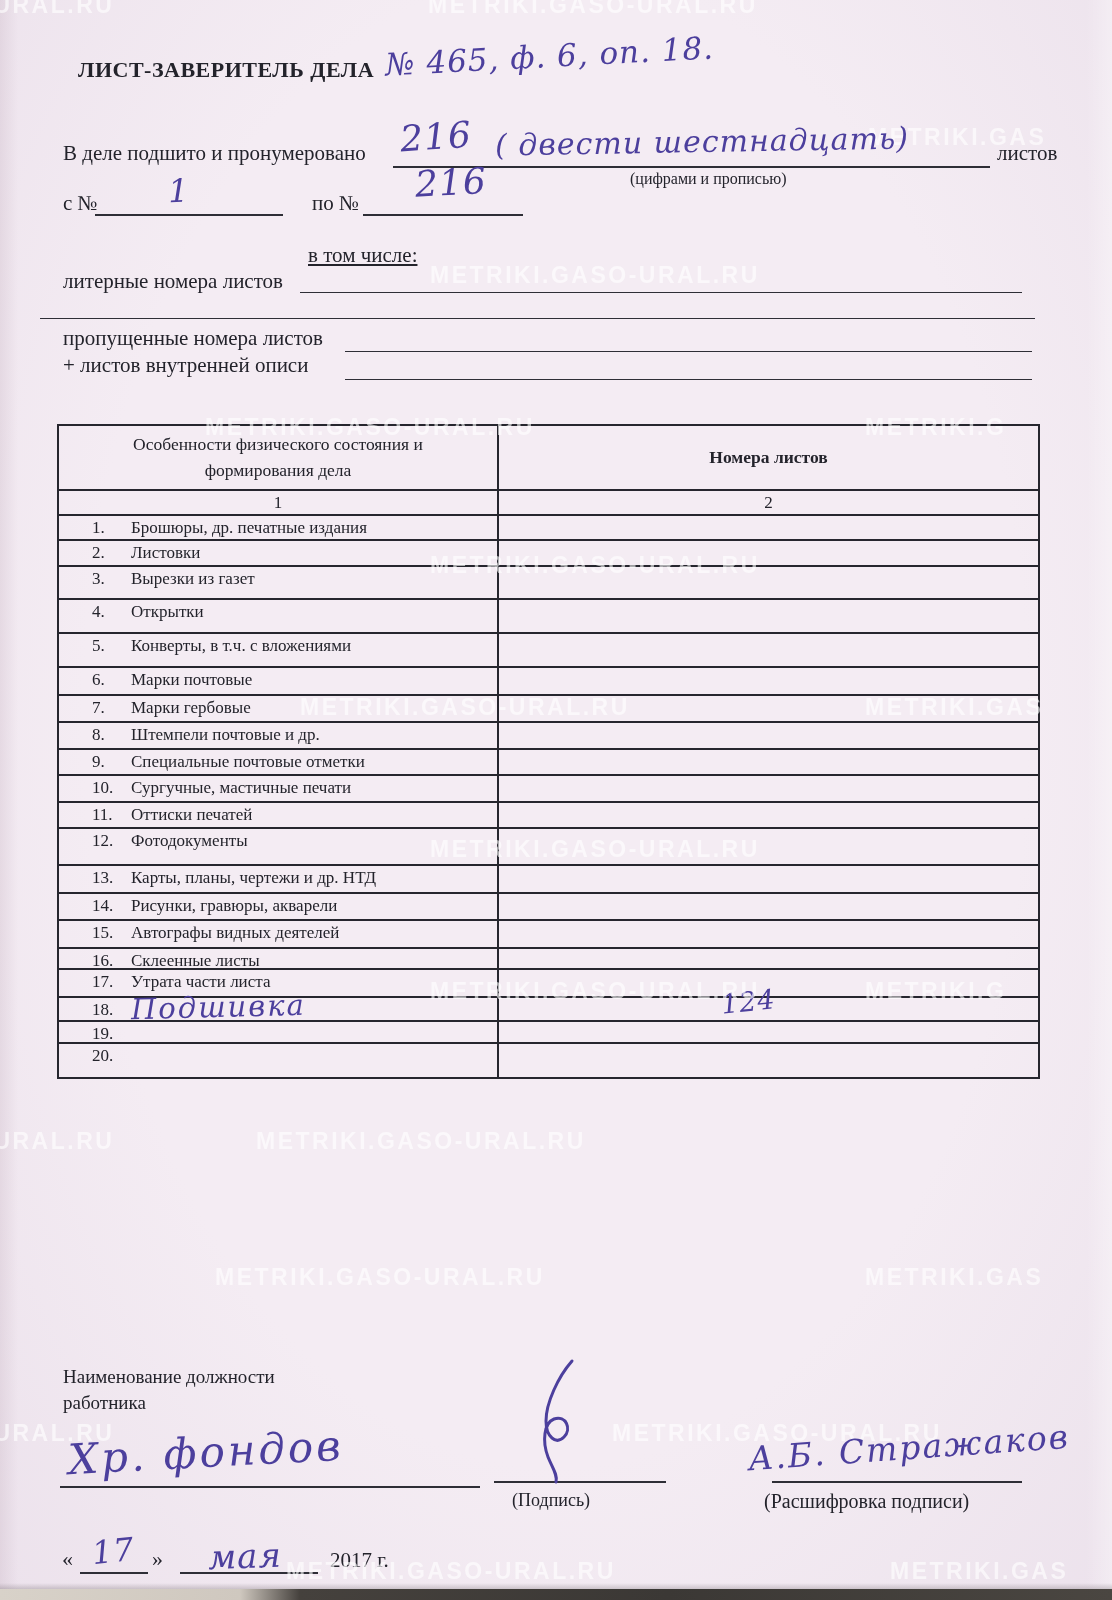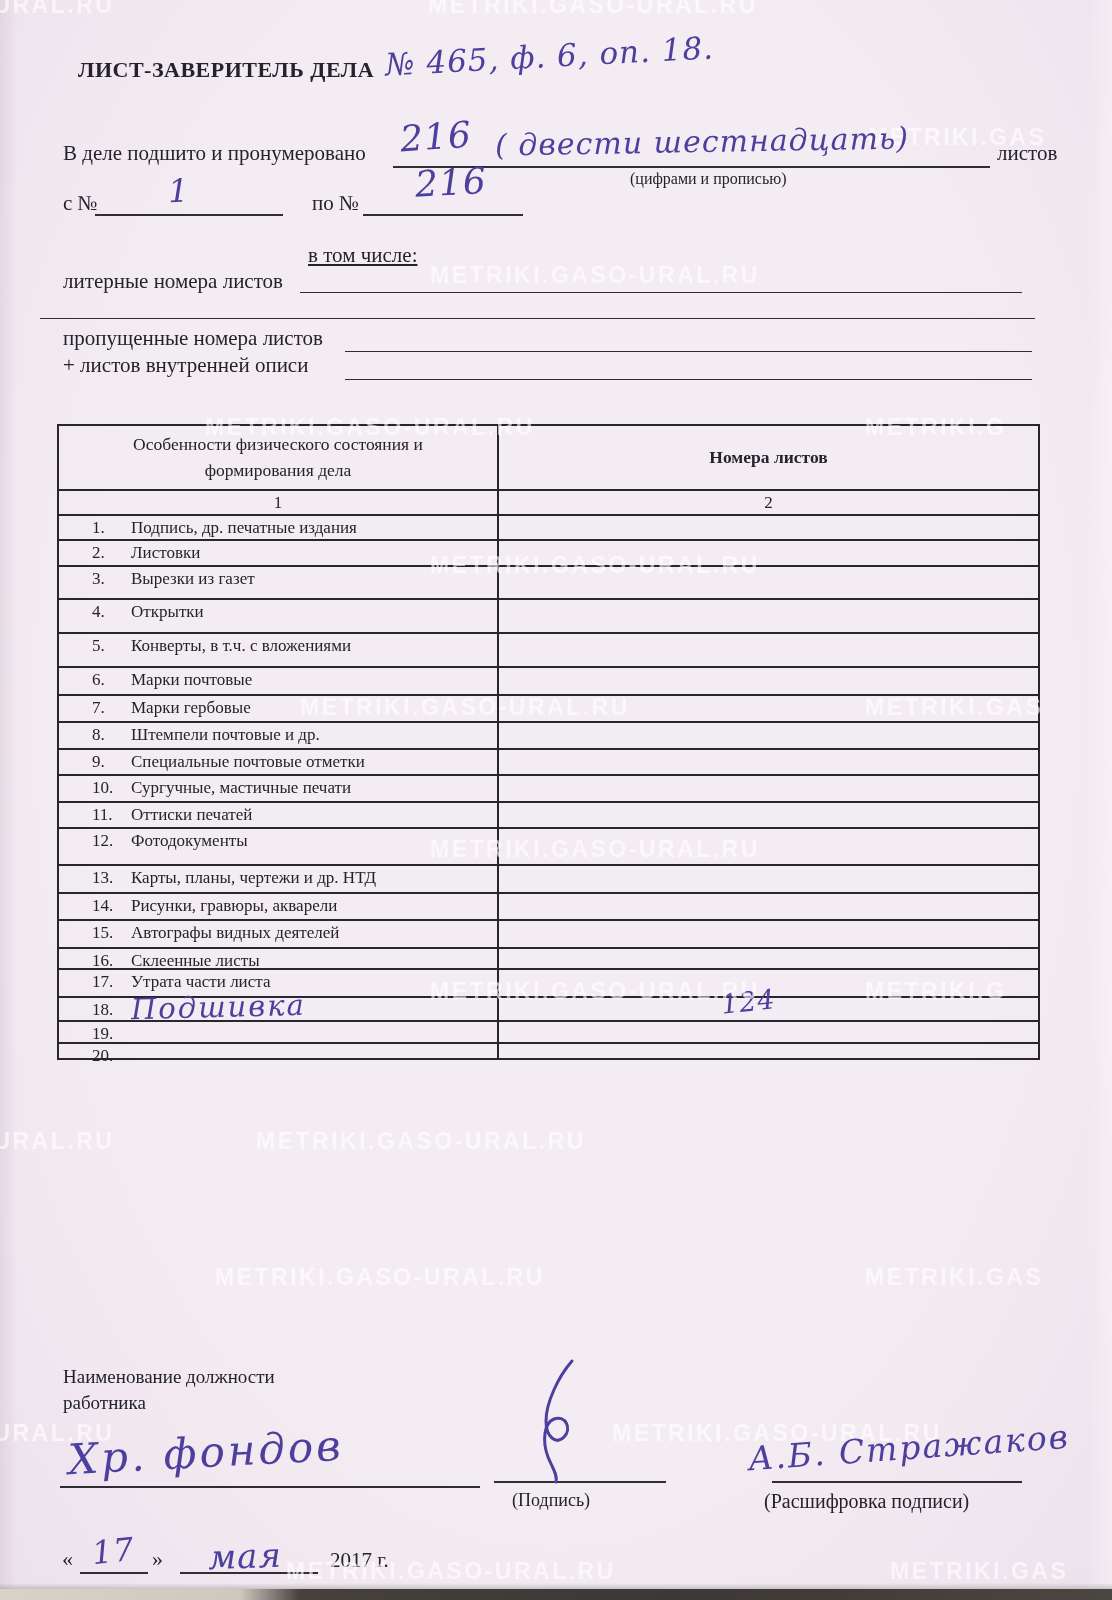--- a/index.html
+++ b/index.html
@@ -112,21 +112,21 @@
       <div class="c2 hcell" style="display:flex;font-weight:bold;">Номера листов</div>
     </div>
     <div class="tnums">
       <div class="c1 ncell">1</div>
       <div class="c2 ncell" style="display:flex;">2</div>
     </div>
     <div>
     <div class="trow" style="height: 25px;">
       <div class="c1">
         <span class="rnum">1.</span>
-        <span class="rlabel">Подпись, др. печатные издания</span>
+        <span class="rlabel">Брошюры, др. печатные издания</span>
       </div>
       <div class="c2">
         <span class="rvalue"></span>
       </div>
     </div>
 
     <div class="trow" style="height: 26px;">
       <div class="c1">
         <span class="rnum">2.</span>
         <span class="rlabel">Листовки</span>
@@ -299,21 +299,21 @@
     <div class="trow" style="height: 22px;">
       <div class="c1">
         <span class="rnum">19.</span>
         <span class="rlabel"></span>
       </div>
       <div class="c2">
         <span class="rvalue"></span>
       </div>
     </div>
 
-    <div class="trow" style="height: 14px;">
+    <div class="trow" style="height: 33px;">
       <div class="c1">
         <span class="rnum">20.</span>
         <span class="rlabel"></span>
       </div>
       <div class="c2">
         <span class="rvalue"></span>
       </div>
     </div>
   </div>
   </div>

